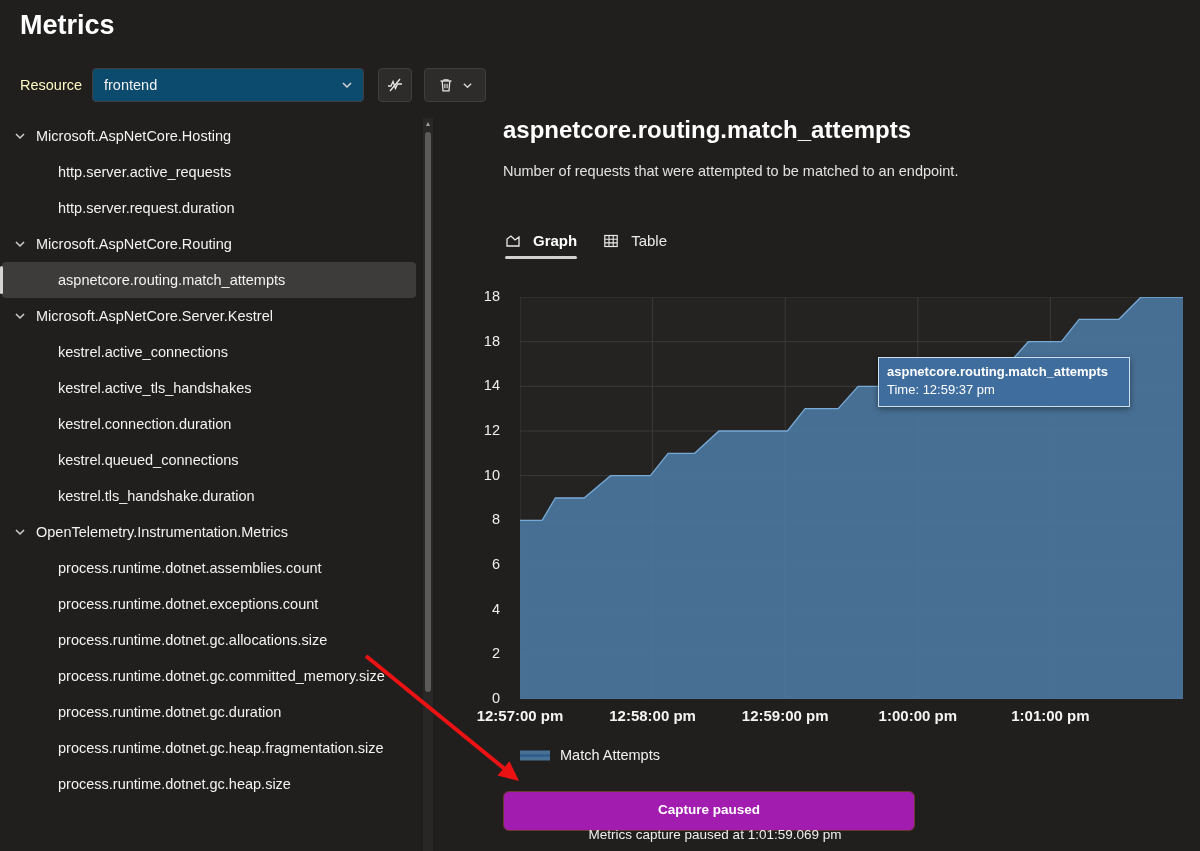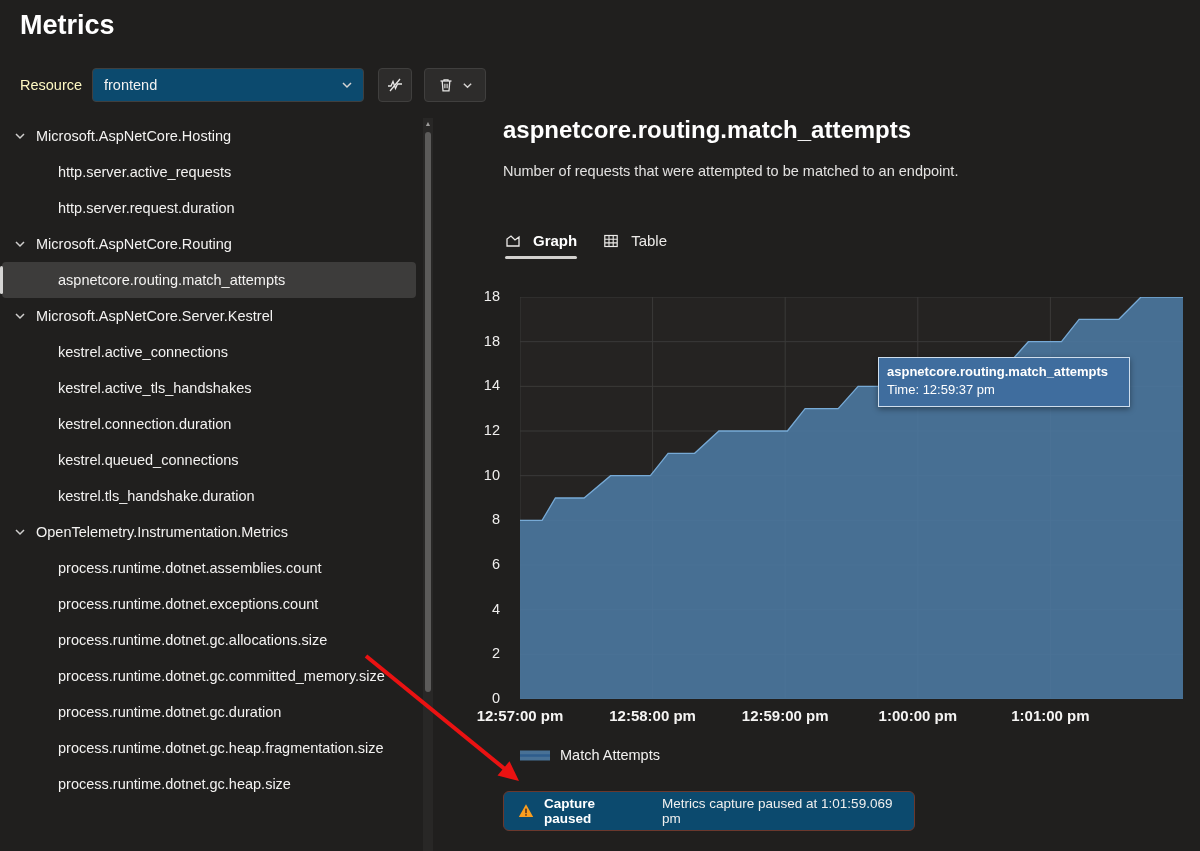--- a/index.html
+++ b/index.html
@@ -56,22 +56,22 @@
   .chart-tooltip { position:absolute; left:878px; top:357px; width:252px; background:#3f6d9e;
     border:1px solid #cfdeed; padding:5px 8px 6px 8px; font-size:13px; line-height:1.42; color:#ffffff;
     box-shadow:0 2px 6px rgba(0,0,0,.4); }
   .chart-tooltip .tt-title { font-weight:700; }
 
   
   .legend { position:absolute; left:520px; top:747px; display:flex; align-items:center; gap:10px; cursor:pointer; }
   .legend span { font-size:14.5px; color:#f3f2f1; }
 
   
-  .banner { position:absolute; left:503px; top:791px; width:412px; height:40px; background:#0c4a6e;
-    border:1px solid #6b382d; border-radius:6px; display:flex; align-items:center; padding:0 14px; gap:10px; }
+  .banner { position:absolute; left:503px; top:791px; width:412px; height:40px; background:#a21caf;
+    border:1px solid #6b382d; border-radius:6px; display:flex; align-items:center; padding:0 14px; gap:10px;flex-direction:column; }
   .banner .b-title { font-size:13.5px; font-weight:700; color:#ffffff; }
   .banner .b-msg { font-size:13.5px; color:#f0efee; margin-left:12px; }
 
   
   .annotation { position:absolute; left:0; top:0; pointer-events:none; }
 </style>
 </head>
 <body>
 
 <div class="app">

